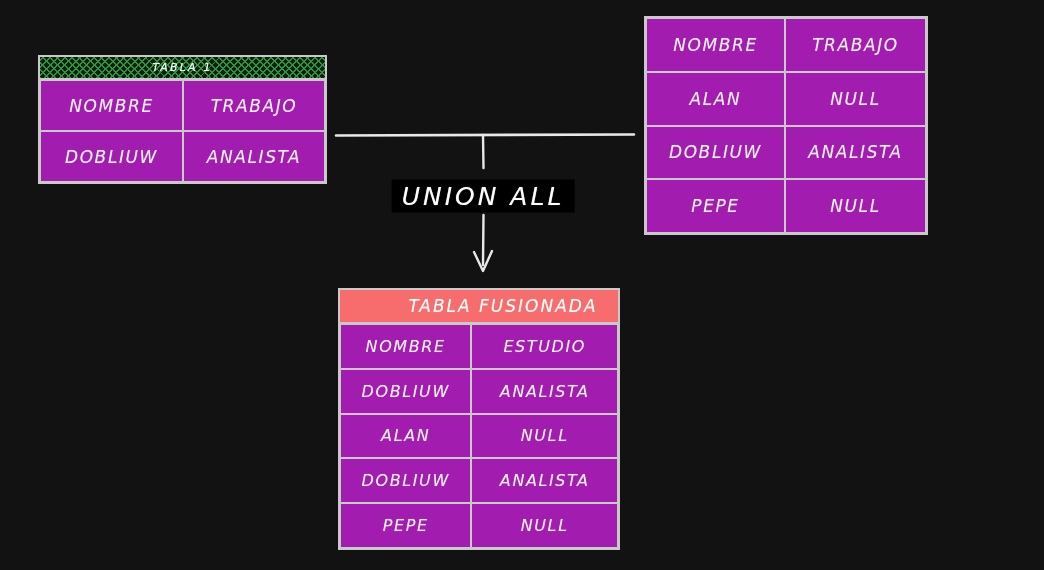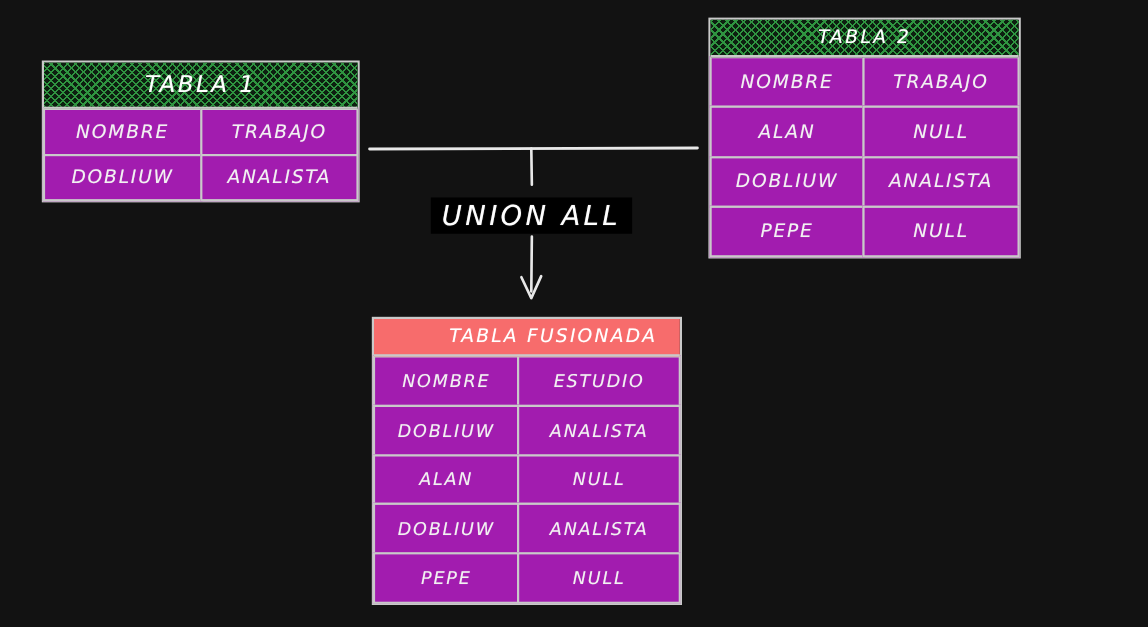--- a/index.html
+++ b/index.html
@@ -91,21 +91,21 @@
     font-style: italic;
     letter-spacing: 1.6px;
     text-shadow: 0 0 1px rgba(255,255,255,0.35);
     white-space: nowrap;
   }
 
   
   #table-one {
     left: 38px; top: 55px; width: 289px; height: 129px;
   }
-  #table-one .tbl-header { height: 42px; font-size: 21px; }
+  #table-one .tbl-header { height: 23px; font-size: 11px; }
   #table-one .tbl-cell { font-size: 17px; }
   #table-one .tbl-cell.c0 { width: 145px; }
   #table-one .tbl-cell.c1 { width: 144px; }
 
   #table-two {
     left: 644px; top: 16px; width: 284px; height: 219px;
   }
   #table-two .tbl-header { height: 34px; font-size: 17px; }
   #table-two .tbl-cell { font-size: 17px; }
   #table-two .tbl-cell.c0 { width: 141px; }
@@ -165,23 +165,20 @@
         <div class="tbl-cell c1">TRABAJO</div>
       </div>
       <div class="tbl-row">
         <div class="tbl-cell c0">DOBLIUW</div>
         <div class="tbl-cell c1">ANALISTA</div>
       </div>
     </div>
   </div>
 
   <div id="table-two" class="table-card">
-    <div class="tbl-header hatch-green">
-      <span class="hdr-label">TABLA 2</span>
-    </div>
     <div class="tbl-body">
       <div class="tbl-row">
         <div class="tbl-cell c0">NOMBRE</div>
         <div class="tbl-cell c1">TRABAJO</div>
       </div>
       <div class="tbl-row">
         <div class="tbl-cell c0">ALAN</div>
         <div class="tbl-cell c1">NULL</div>
       </div>
       <div class="tbl-row">

